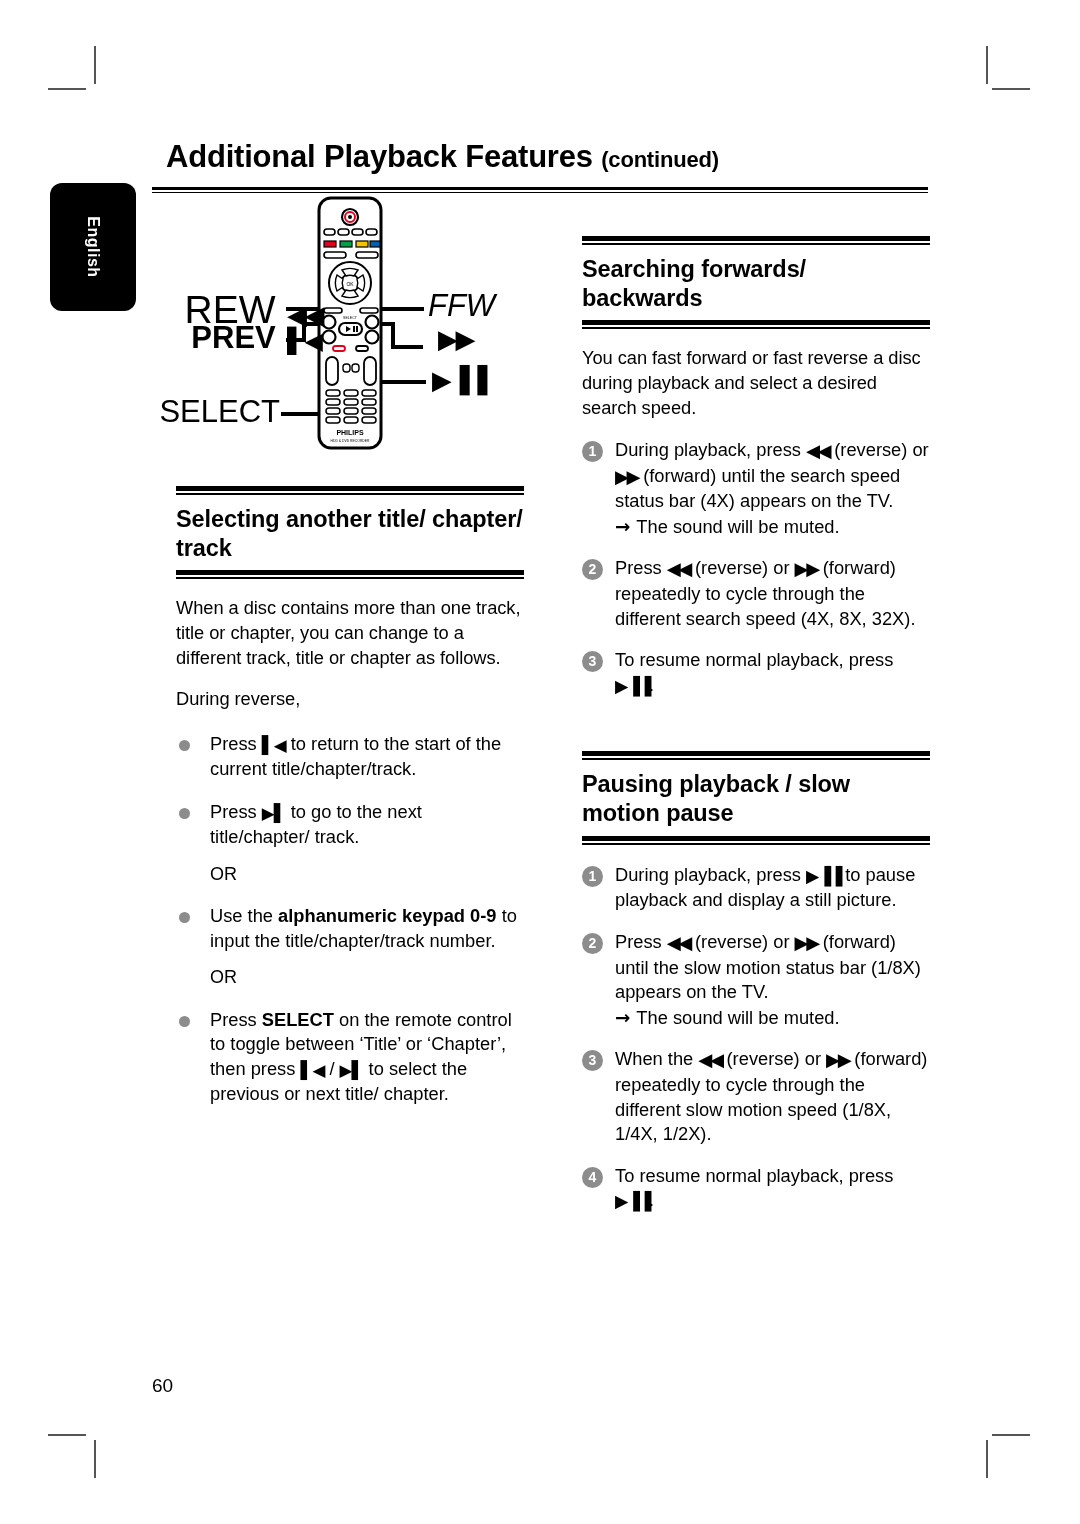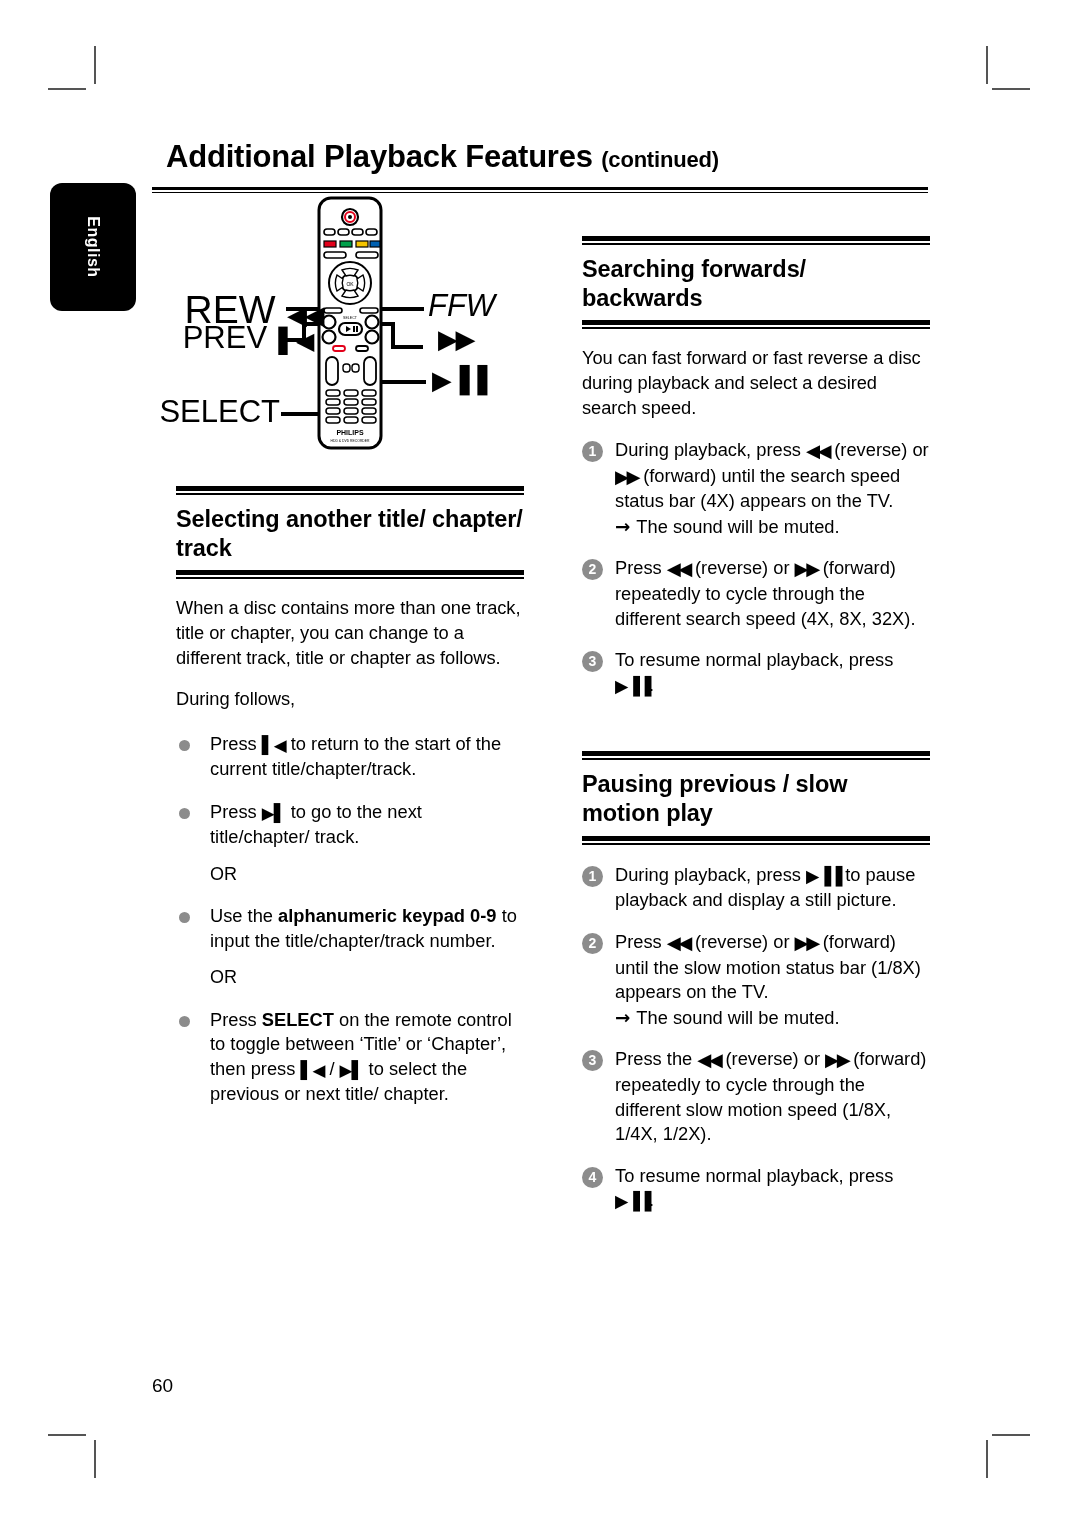--- a/index.html
+++ b/index.html
@@ -333,21 +333,21 @@
 
         <text x="174" y="243" font-size="7" text-anchor="middle" font-weight="bold" font-family="Liberation Sans, sans-serif" fill="#000">PHILIPS</text>
         <text x="174" y="250" font-size="3.4" text-anchor="middle" font-family="Liberation Sans, sans-serif" fill="#000">HDD &amp; DVD RECORDER</text>
       </g>
     </svg>
 
     <div style="position:absolute; left:-2px; top:96px; width:148px; text-align:right;">
       <span style="font-size:39px;">REW</span>
       <span class="g rev" style="font-size:26px; margin-left:7px;"></span>
     </div>
-    <div style="position:absolute; left:-2px; top:128px; width:148px; text-align:center;">
+    <div style="position:absolute; left:-2px; top:128px; width:148px; text-align:right;font-weight:bold;">
       <span style="font-size:31px;">PREV</span>
       <span class="g prev" style="font-size:26px; margin-left:7px;"></span>
     </div>
     <div style="position:absolute; left:-24px; top:202px; width:128px; text-align:right;">
       <span style="font-size:31px;">SELECT</span>
     </div>
     <div style="position:absolute; left:252px; top:96px;font-style:italic;">
       <span style="font-size:31px;">FFW</span>
       <span class="g fwd" style="font-size:26px; margin-left:10px;"></span>
     </div>
@@ -359,21 +359,21 @@
   <div id="col-left">
     <div style="height:296px;"></div>
 
     <div class="sec-head">
       <div class="rule-top"></div>
       <h2>Selecting another title/ chapter/ track</h2>
       <div class="rule-bot"></div>
     </div>
 
     <p class="body">When a disc contains more than one track, title or chapter, you can change to a different track, title or chapter as follows.</p>
-    <p class="body">During follows,</p>
+    <p class="body">During reverse,</p>
 
     <ul class="bullets">
       <li>
         <span class="dot"></span>
         <span>Press </span><span class="g prev"></span><span> to return to the start of the current title/chapter/track.</span>
       </li>
       <li>
         <span class="dot"></span>
         <span>Press </span><span class="g next"></span><span> to go to the next title/chapter/ track.</span>
       </li>
@@ -421,37 +421,37 @@
       <li>
         <span class="num">3</span>
         <span>To resume normal playback, press </span><span class="g playpause"></span><span>.</span>
       </li>
     </ol>
 
     <div style="height:36px;"></div>
 
     <div class="sec-head">
       <div class="rule-top"></div>
-      <h2>Pausing previous / slow motion play</h2>
+      <h2>Pausing playback / slow motion pause</h2>
       <div class="rule-bot"></div>
     </div>
 
     <ol class="steps">
       <li>
         <span class="num">1</span>
         <span>During playback, press </span><span class="g playpause"></span><span> to pause playback and display a still picture.</span>
       </li>
       <li>
         <span class="num">2</span>
         <span>Press </span><span class="g rev"></span><span> (reverse) or </span><span class="g fwd"></span><span> (forward) until the slow motion status bar (1/8X) appears on the TV.</span>
         <span class="sub-arrow"><span class="arr">→</span><span>The sound will be muted.</span></span>
       </li>
       <li>
         <span class="num">3</span>
-        <span>Press the </span><span class="g rev"></span><span> (reverse) or </span><span class="g fwd"></span><span> (forward) repeatedly to cycle through the different slow motion speed (1/8X, 1/4X, 1/2X).</span>
+        <span>When the </span><span class="g rev"></span><span> (reverse) or </span><span class="g fwd"></span><span> (forward) repeatedly to cycle through the different slow motion speed (1/8X, 1/4X, 1/2X).</span>
       </li>
       <li>
         <span class="num">4</span>
         <span>To resume normal playback, press </span><span class="g playpause"></span><span>.</span>
       </li>
     </ol>
   </div>
 
   <div id="pageno">60</div>
 

